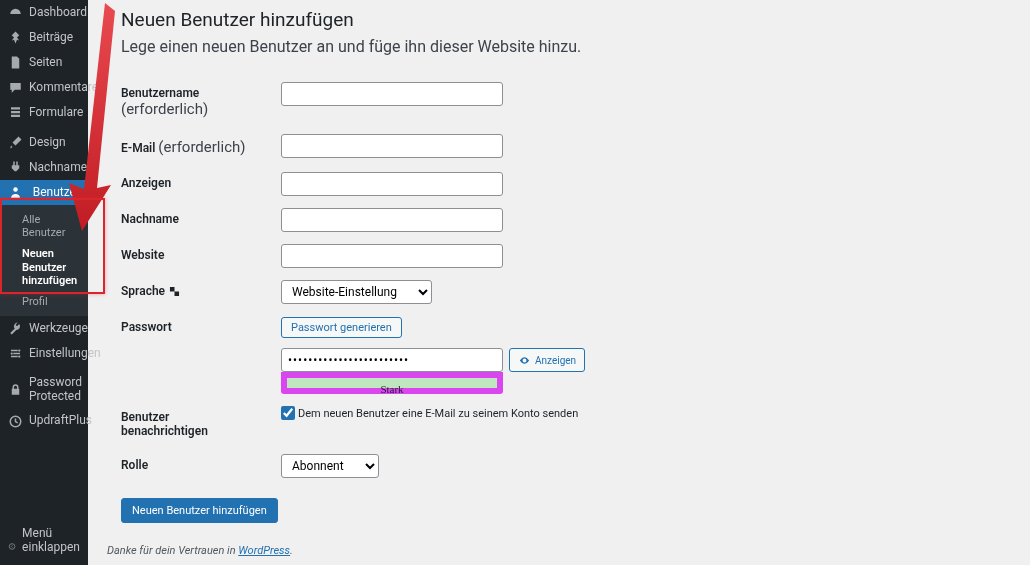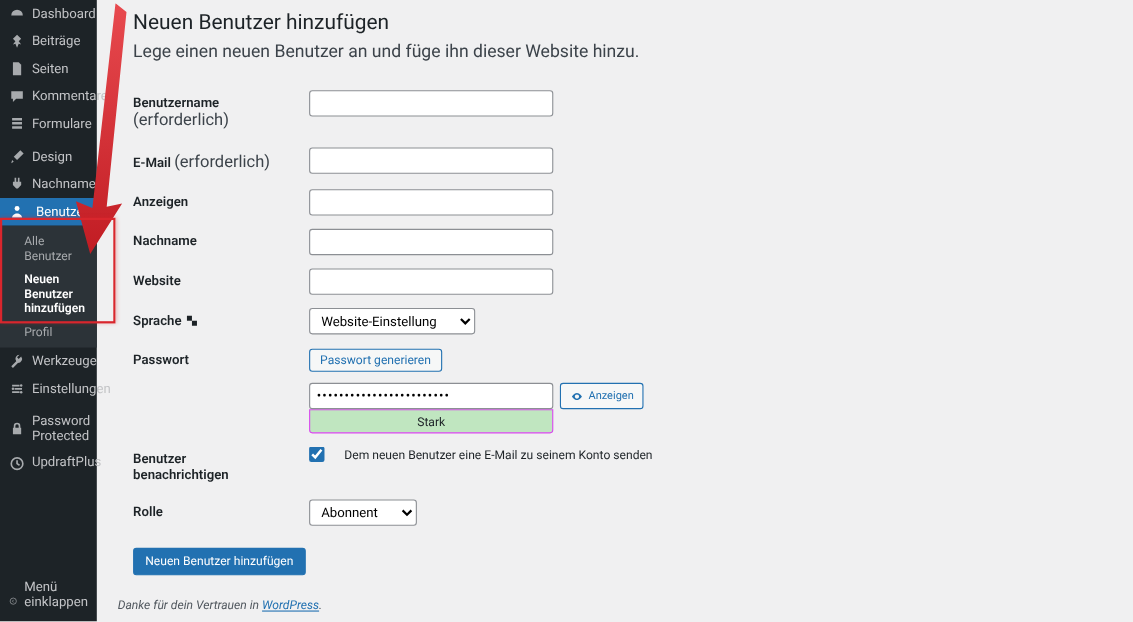--- a/index.html
+++ b/index.html
@@ -25,24 +25,24 @@
     table.form th { text-align:left; vertical-align:top; padding:10px 10px 10px 0; width:148px; font-size:12px; font-weight:600; color:#1d2327; }
     table.form th .req { font-weight:400; font-size:15px; color:#3c434a; }
     table.form td { padding:6px 12px; vertical-align:top; }
     input[type=text], input[type=email], input[type=url], input[type=password] { width:222px; height:24px; padding:0 6px; border:1px solid #8c8f94; border-radius:3px; font-size:12px; background:#fff; }
     select { height:24px; padding:0 18px 0 6px; border:1px solid #8c8f94; border-radius:3px; font-size:12px; background:#fff; min-width:100px; appearance:auto; }
     .btn-sec { display:inline-block; padding:3px 9px; border:1px solid #2271b1; border-radius:3px; color:#2271b1; font-size:11px; background:#f6f7f7; cursor:pointer; }
     .pw-wrap { margin-top:10px; }
     .pw-row { display:flex; align-items:stretch; gap:6px; }
     .pw-box { width:222px; }
     .pw-input { width:222px; height:24px; border:1px solid #8c8f94; border-top-left-radius:3px; border-top-right-radius:3px; border-bottom:0; padding:0 6px; font-size:12px; letter-spacing:1px; background:#fff; }
-    .pw-str { width:222px; height:22px; background:#c0e6c0; border:1px solid #d946ef; color:#1d2327; text-align:center; font-size:11px; line-height:22px; border-bottom-left-radius:3px; border-bottom-right-radius:3px; }
+    .pw-str { width:222px; height:22px; background:#c0e6c0; border:6px solid #d946ef; color:#1d2327; text-align:center; font-size:11px; line-height:22px; border-bottom-left-radius:3px; border-bottom-right-radius:3px;font-family:Liberation Serif, serif; }
     .btn-show { display:inline-flex; align-items:center; gap:4px; padding:3px 8px; border:1px solid #2271b1; border-radius:3px; color:#2271b1; font-size:10px; background:#f6f7f7; cursor:pointer; height:24px; }
     .btn-show svg { width:13px; height:13px; fill:#2271b1; }
-    .chk-row { display:flex; align-items:center; gap:18px; font-size:11px; }
+    .chk-row { display:flex; align-items:center; gap:3px; font-size:11px; }
     .chk-row input { width:14px; height:14px; accent-color:#2271b1; }
     .btn-pri { display:inline-block; padding:5px 10px; background:#2271b1; border:1px solid #2271b1; color:#fff; font-size:11px; border-radius:3px; cursor:pointer; margin-top:14px; }
     .footer { position:absolute; bottom:8px; left:0; font-size:11px; font-style:italic; color:#50575e;text-align:right; }
     .footer a { color:#2271b1; text-decoration:underline; }
     .lang-ico { display:inline-block; width:13px; height:13px; vertical-align:middle; }
   </style>
 </head>
 <body>
 
 <div class="sidebar">

